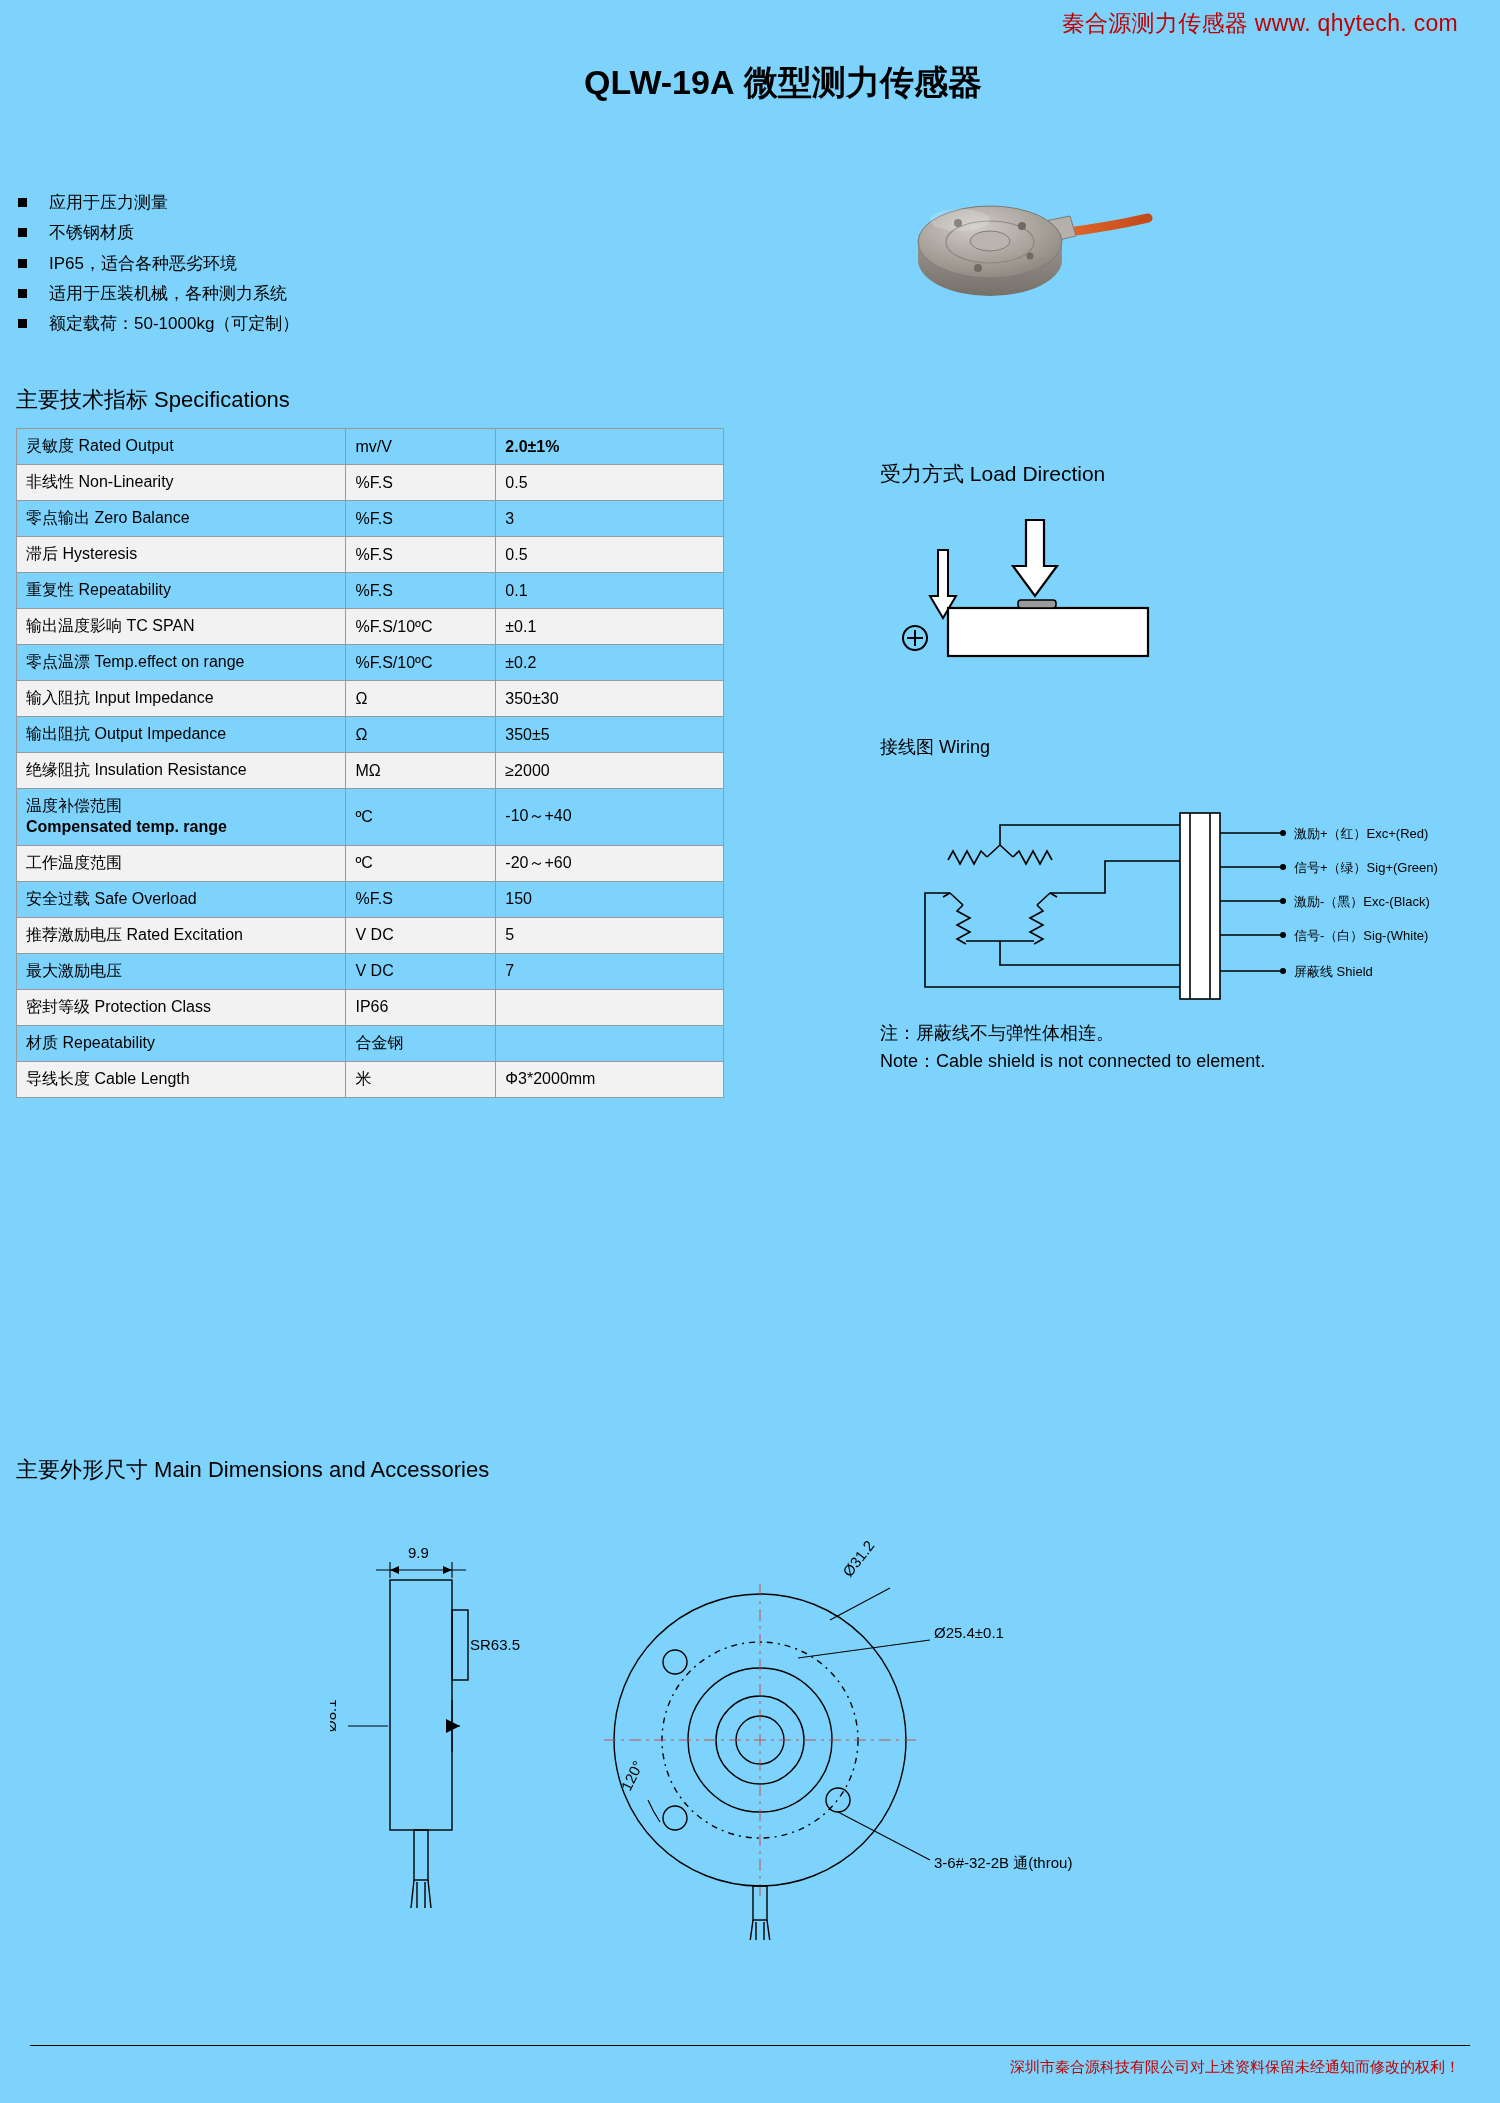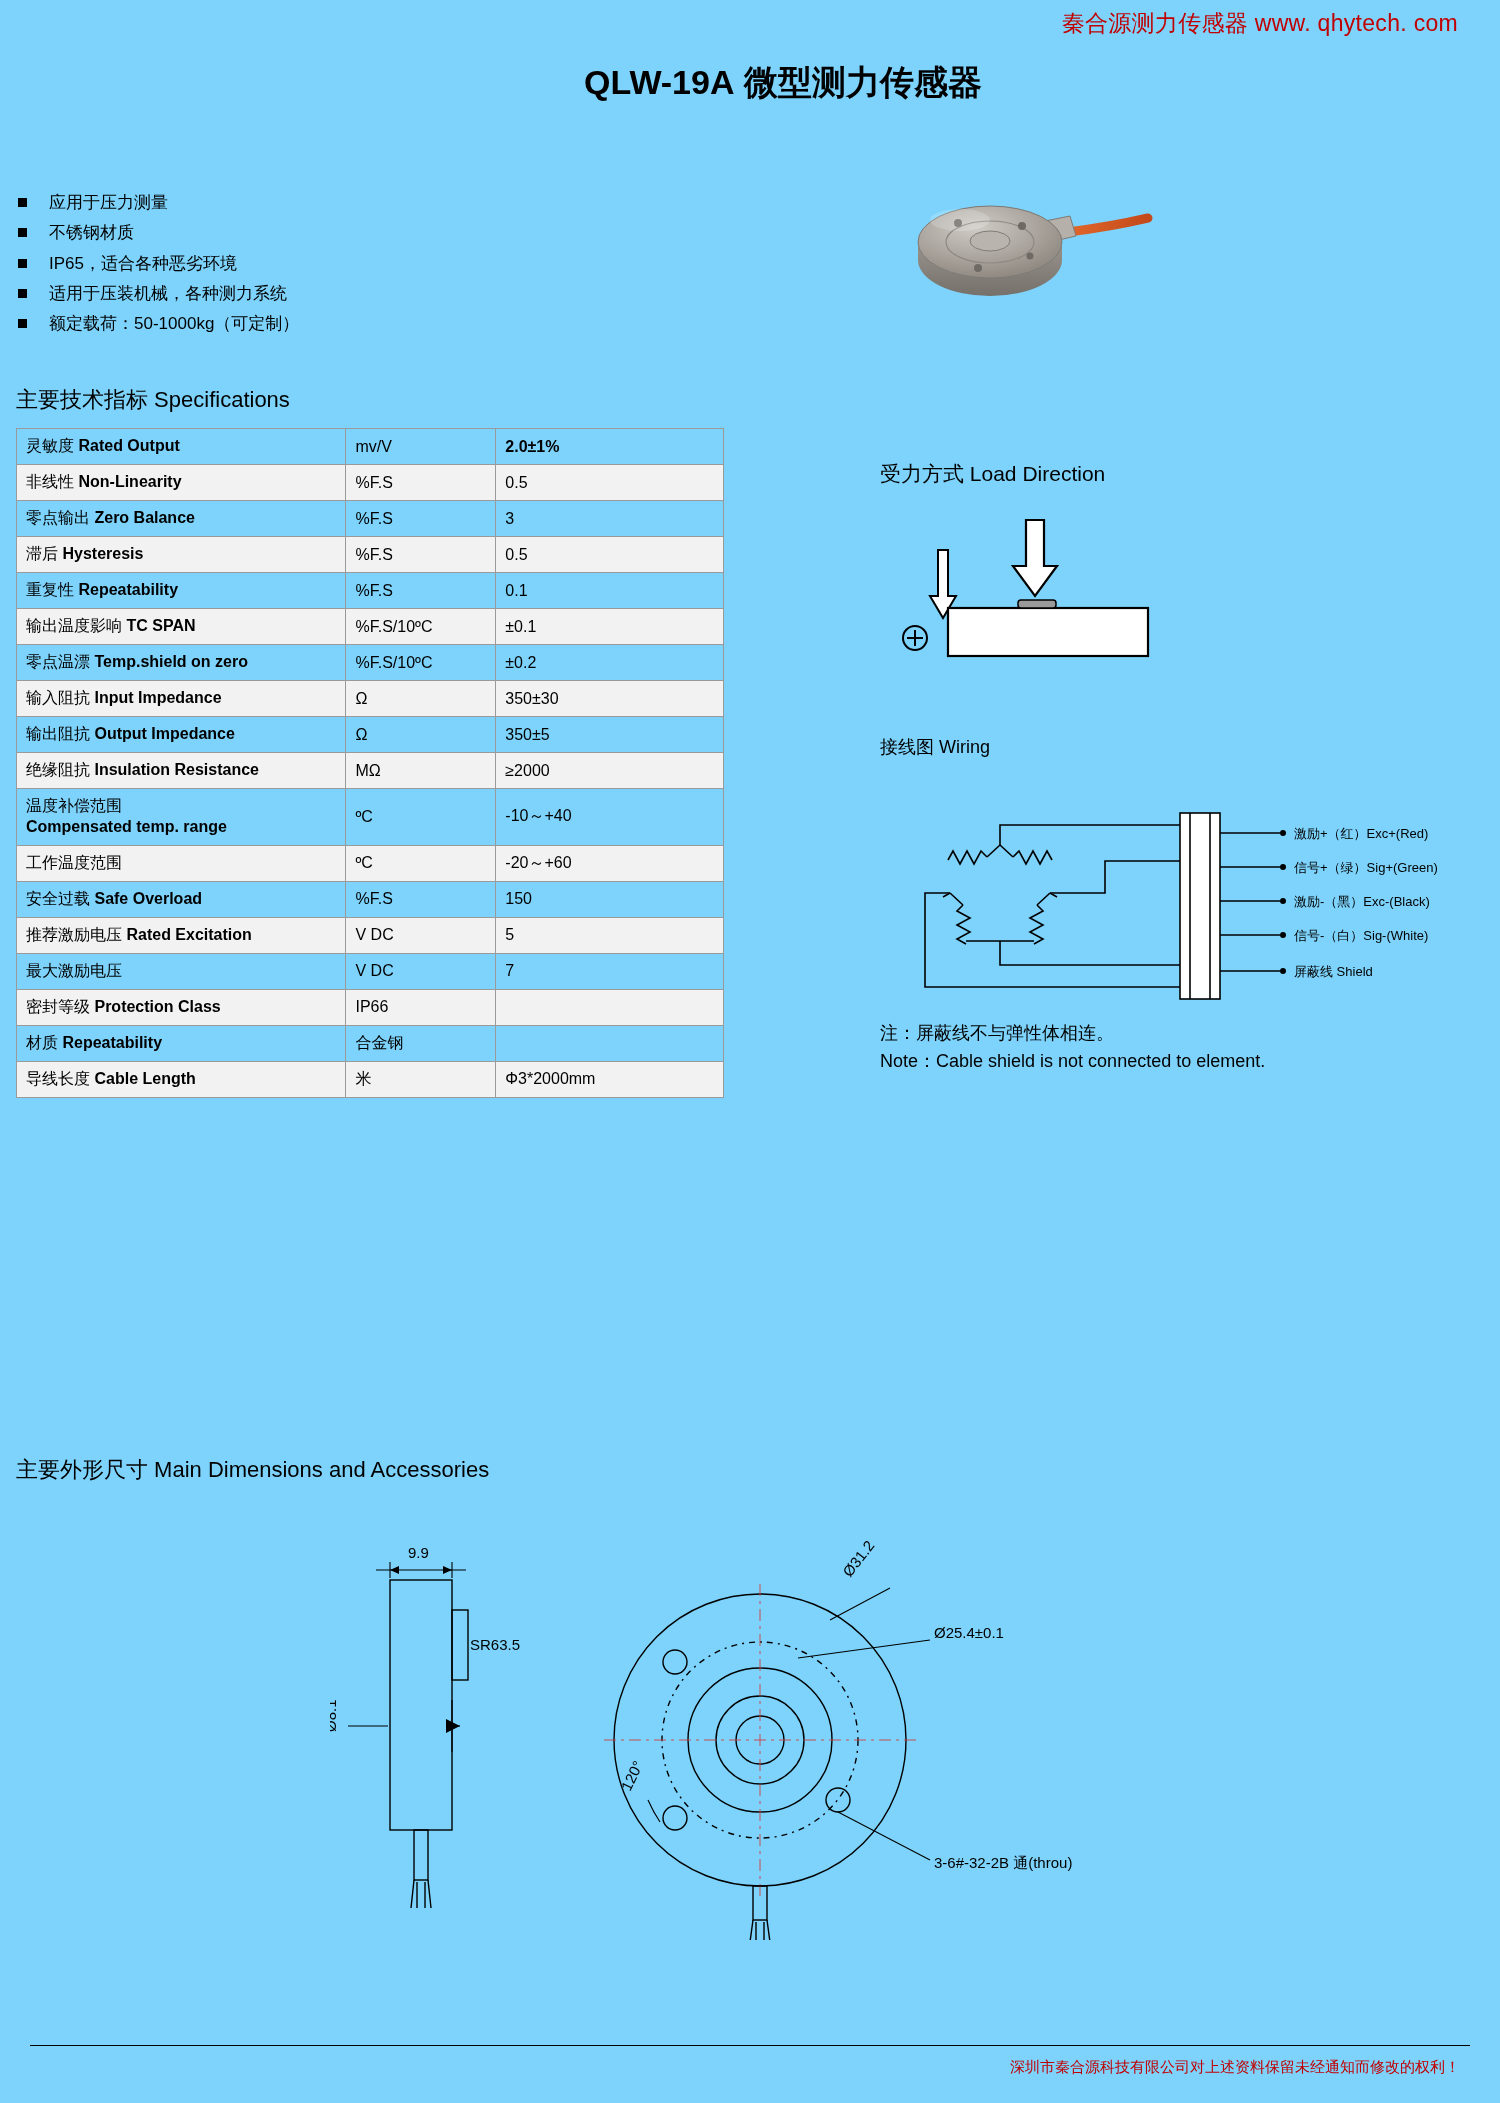--- a/index.html
+++ b/index.html
@@ -111,21 +111,21 @@
     vertical-align: middle;
     height: 32px;
     box-sizing: border-box;
   }
   .spec-table tr:nth-child(even) td {
     background: #f2f2f2;
   }
   .spec-table td.c1 { width: 330px; }
   .spec-table td.c2 { width: 150px; }
   .spec-table td.c3 { width: 228px; }
-  .spec-table td b { font-weight: bold; }
+  .spec-table td b { font-weight: normal; }
   .two-line { line-height: 1.3; }
 
   
   .load-dir-title {
     position: absolute;
     top: 460px;
     left: 880px;
     font-size: 21px;
   }
   .load-dir-svg {
@@ -276,21 +276,21 @@
           <td class="c1"><span>重复性 </span><b>Repeatability</b></td>
           <td class="c2">%F.S</td>
           <td class="c3">0.1</td>
         </tr>
         <tr>
           <td class="c1"><span>输出温度影响 </span><b>TC SPAN</b></td>
           <td class="c2">%F.S/10ºC</td>
           <td class="c3">±0.1</td>
         </tr>
         <tr>
-          <td class="c1"><span>零点温漂 </span><b>Temp.shield on zero</b></td>
+          <td class="c1"><span>零点温漂 </span><b>Temp.effect on range</b></td>
           <td class="c2">%F.S/10ºC</td>
           <td class="c3">±0.2</td>
         </tr>
         <tr>
           <td class="c1"><span>输入阻抗 </span><b>Input Impedance</b></td>
           <td class="c2">Ω</td>
           <td class="c3">350±30</td>
         </tr>
         <tr>
           <td class="c1"><span>输出阻抗 </span><b>Output Impedance</b></td>

